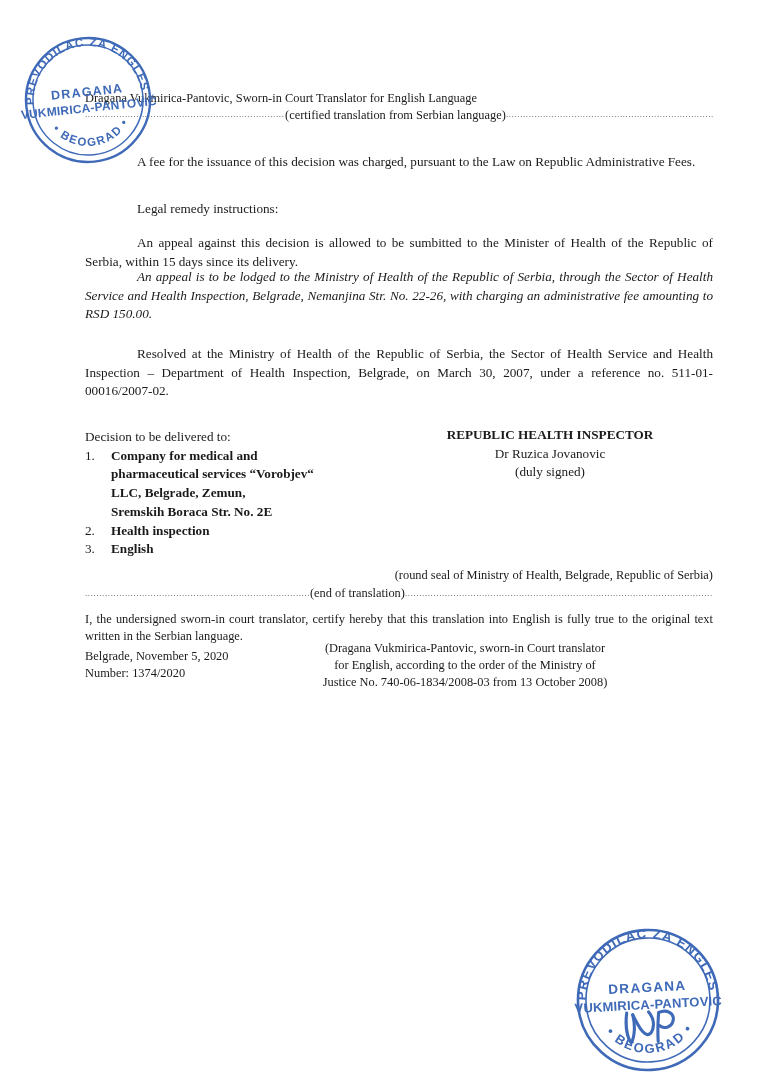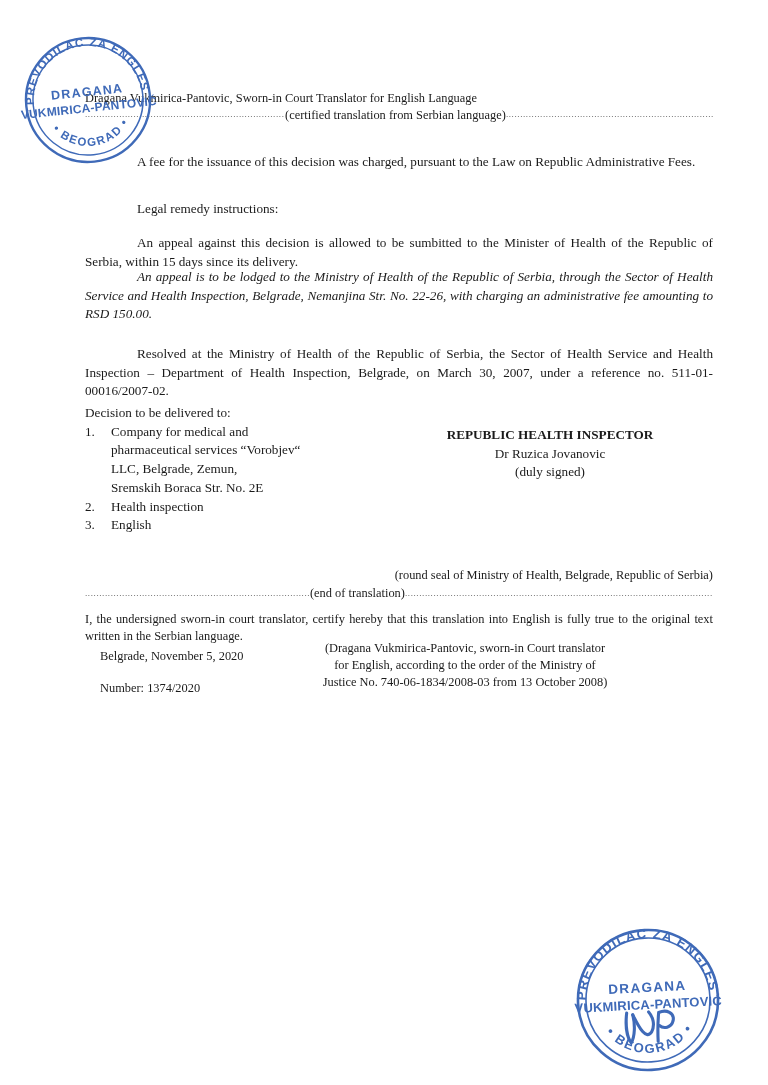--- a/index.html
+++ b/index.html
@@ -84,20 +84,21 @@
     position: relative;
     padding-left: 26px;
   }
   ol.deliver > li .num {
     position: absolute;
     left: 0;
     top: 0;
   }
   ol.deliver > li .sub {
     display: block;
+    font-weight: bold;
   }
 
   
   .signature {
     position: absolute;
     left: 400px;
     width: 300px;
     text-align: center;
     font-size: 13.2px;
     line-height: 1.42;
@@ -113,21 +114,21 @@
   }
   .cert-text {
     font-size: 12.4px;
     line-height: 1.36;
     text-align: justify;
     margin: 0;
   }
   .cert-meta {
     font-size: 12.4px;
     line-height: 1.36;
-    margin: 15px;
+    margin: 0;
   }
   .translator-note {
     position: absolute;
     left: 300px;
     width: 330px;
     text-align: center;
     font-size: 12.4px;
     line-height: 1.36;
   }
 
@@ -169,21 +170,21 @@
   </div>
 
   <div class="col" style="top:268px;font-style:italic;">
     <p class="para">An appeal is to be lodged to the Ministry of Health of the Republic of Serbia, through the Sector of Health Service and Health Inspection, Belgrade, Nemanjina Str. No. 22-26, with charging an administrative fee amounting to RSD 150.00.</p>
   </div>
 
   <div class="col" style="top:345px;">
     <p class="para">Resolved at the Ministry of Health of the Republic of Serbia, the Sector of Health Service and Health Inspection – Department of Health Inspection, Belgrade, on March 30, 2007, under a reference no. 511-01-00016/2007-02.</p>
   </div>
 
-  <div class="col" style="top:404px; width:330px;">
+  <div class="col" style="top:428px; width:330px;">
     <p class="deliver-title">Decision to be delivered to:</p>
     <ol class="deliver">
       <li>
         <span class="num">1.</span>
         <span class="sub">Company for medical and</span>
         <span class="sub">pharmaceutical services “Vorobjev“</span>
         <span class="sub">LLC, Belgrade, Zemun,</span>
         <span class="sub">Sremskih Boraca Str. No. 2E</span>
       </li>
       <li>

